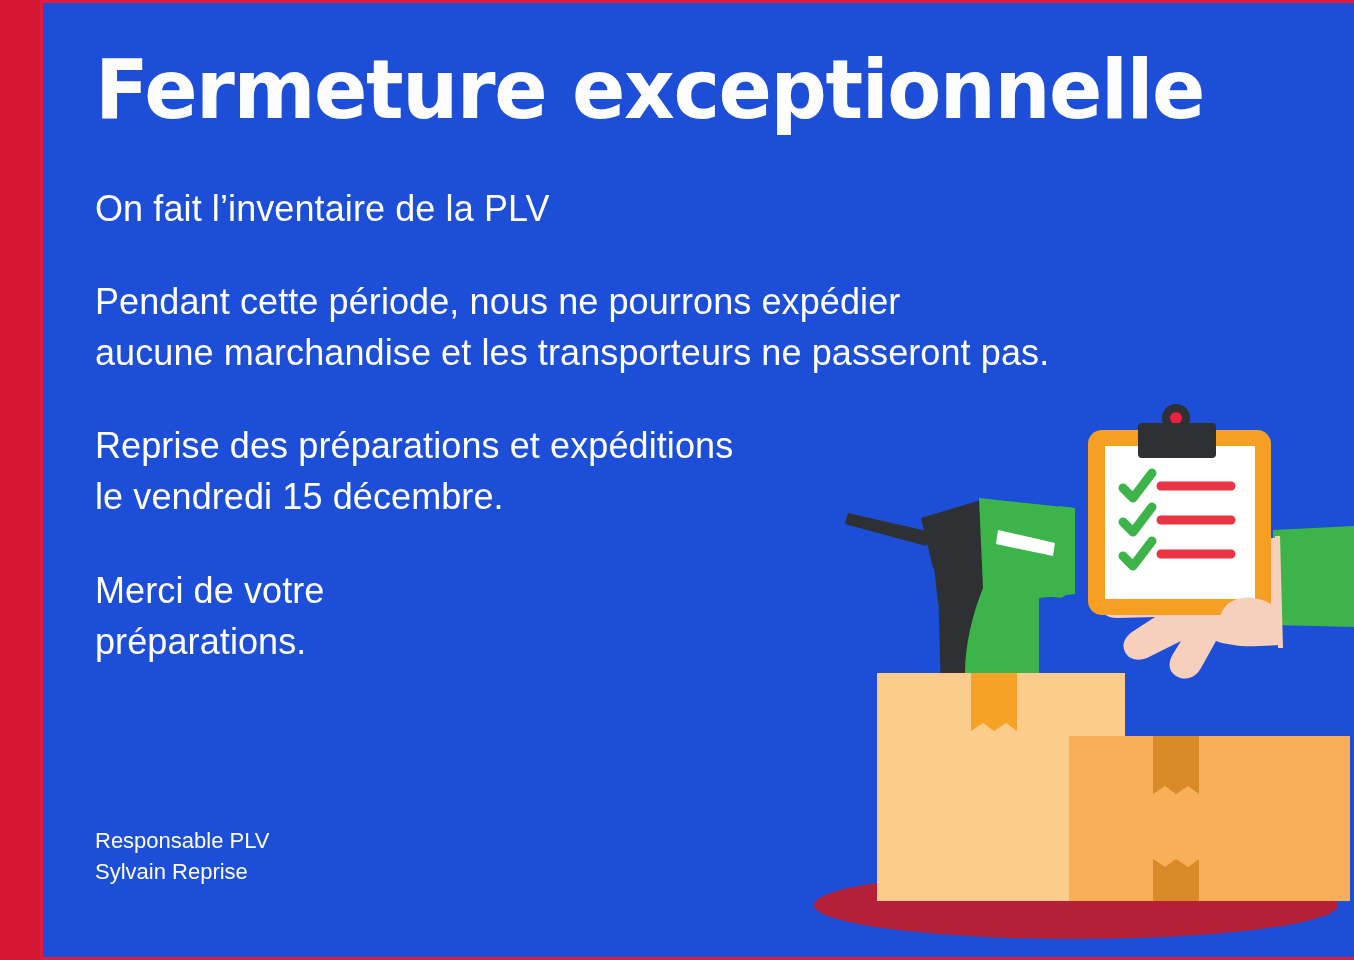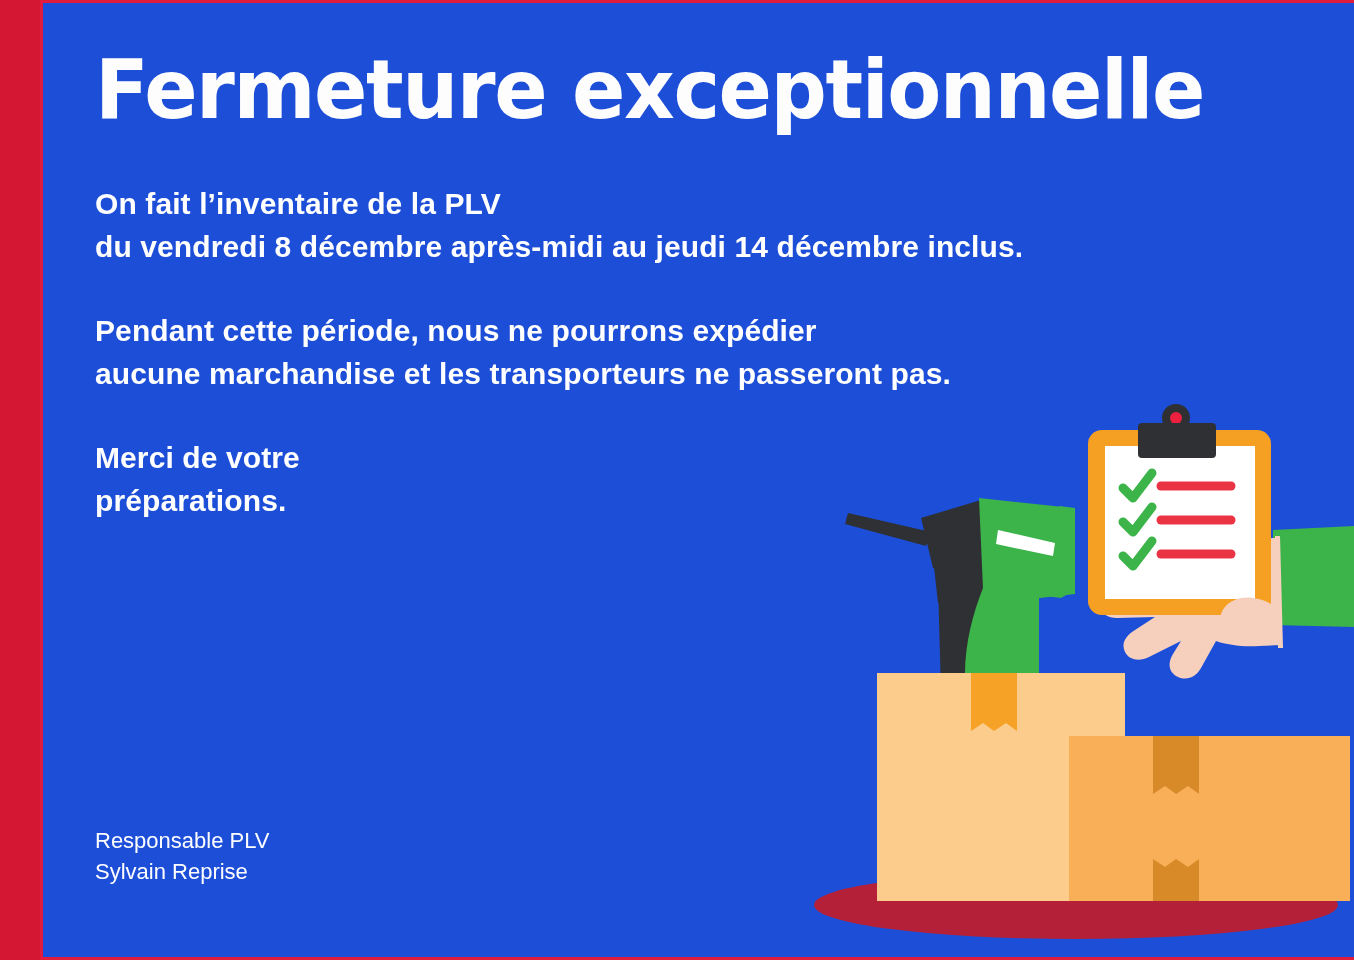--- a/index.html
+++ b/index.html
@@ -36,26 +36,26 @@
     font-size: 82px;
     line-height: 1.0;
     letter-spacing: -1.5px;
     color: #fdfdfd;
     margin: 0 0 52px 0;
     transform: scaleX(0.96);
     transform-origin: left center;
     white-space: nowrap;
   }
   .para {
-    font-size: 30px;
+    font-size: 36px;
     line-height: 1.42;
     color: #ffffff;
     margin: 0 0 42px 0;
     letter-spacing: 0.1px;
-    font-weight: 700;
+    font-weight: 400;
   }
   .para .line { display: block; white-space: nowrap; }
 
   .signature {
     position: absolute;
     left: 52px;
     top: 822px;
     font-size: 22px;
     line-height: 1.42;
     color: #ffffff;
@@ -78,28 +78,31 @@
 <body>
 
 <div class="poster">
 
   <div class="text-col">
 
     <h1 class="poster-title">Fermeture exceptionnelle</h1>
 
     <p class="para">
       <span class="line">On fait l’inventaire de la PLV</span>
-      <span class="line">du vendredi 8 décembre après-midi au jeudi 14 décembre inclus.</span>
     </p>
 
     <p class="para">
       <span class="line">Pendant cette période, nous ne pourrons expédier</span>
       <span class="line">aucune marchandise et les transporteurs ne passeront pas.</span>
     </p>
 
+    <p class="para">
+      <span class="line">Reprise des préparations et expéditions</span>
+      <span class="line">le vendredi 15 décembre.</span>
+    </p>
 
 
     <p class="para">
       <span class="line">Merci de votre</span>
       <span class="line">préparations.</span>
     </p>
 
   </div>
 
   <div class="signature">

